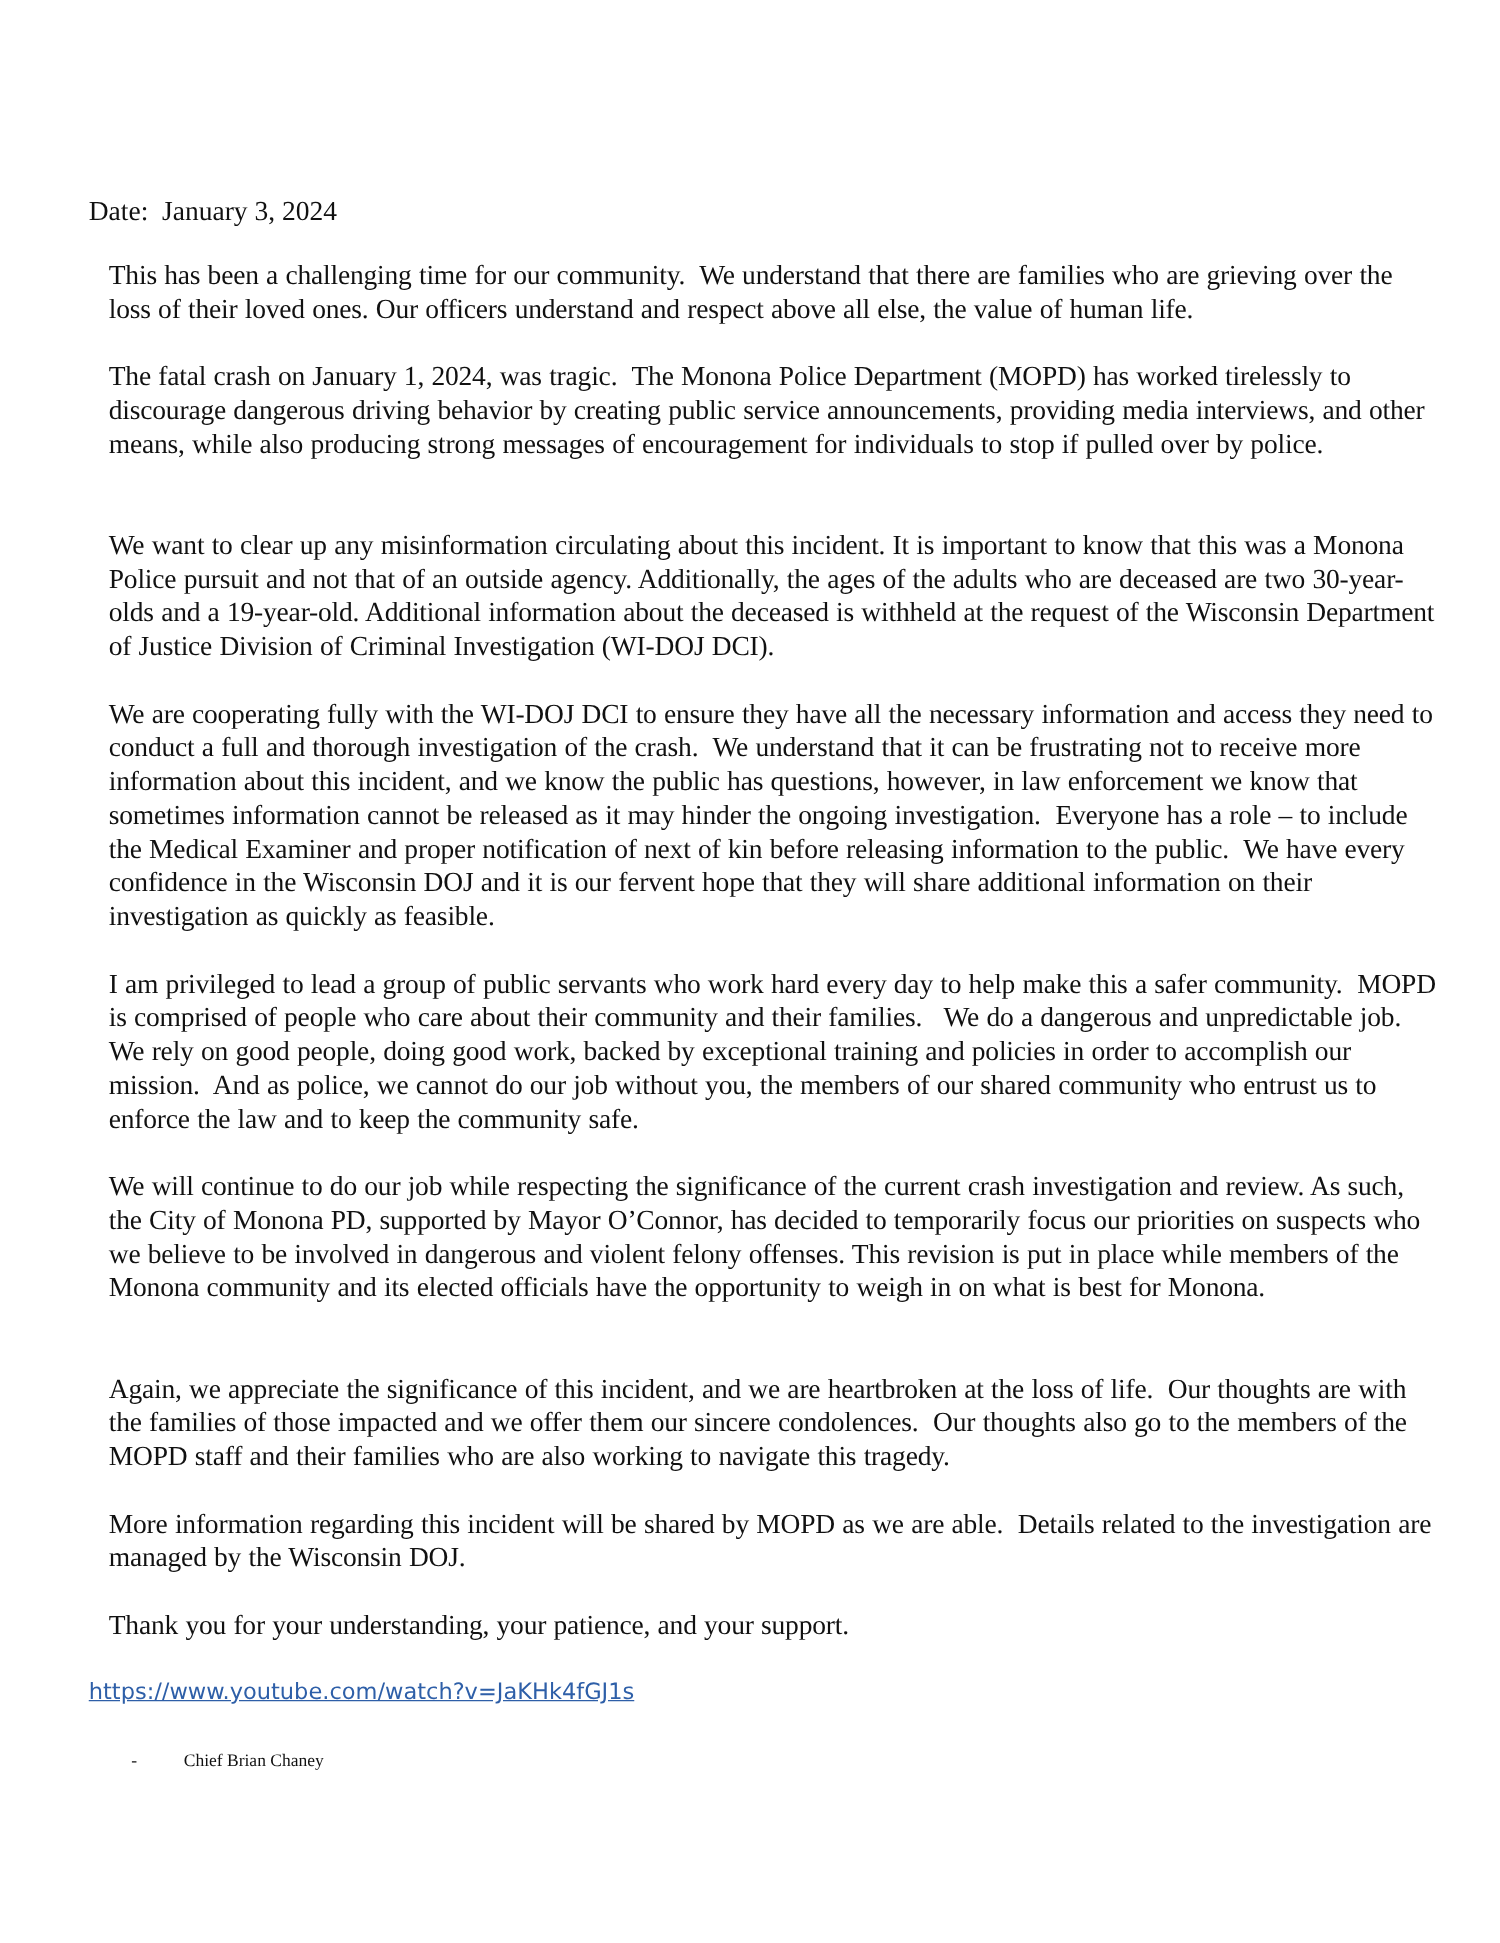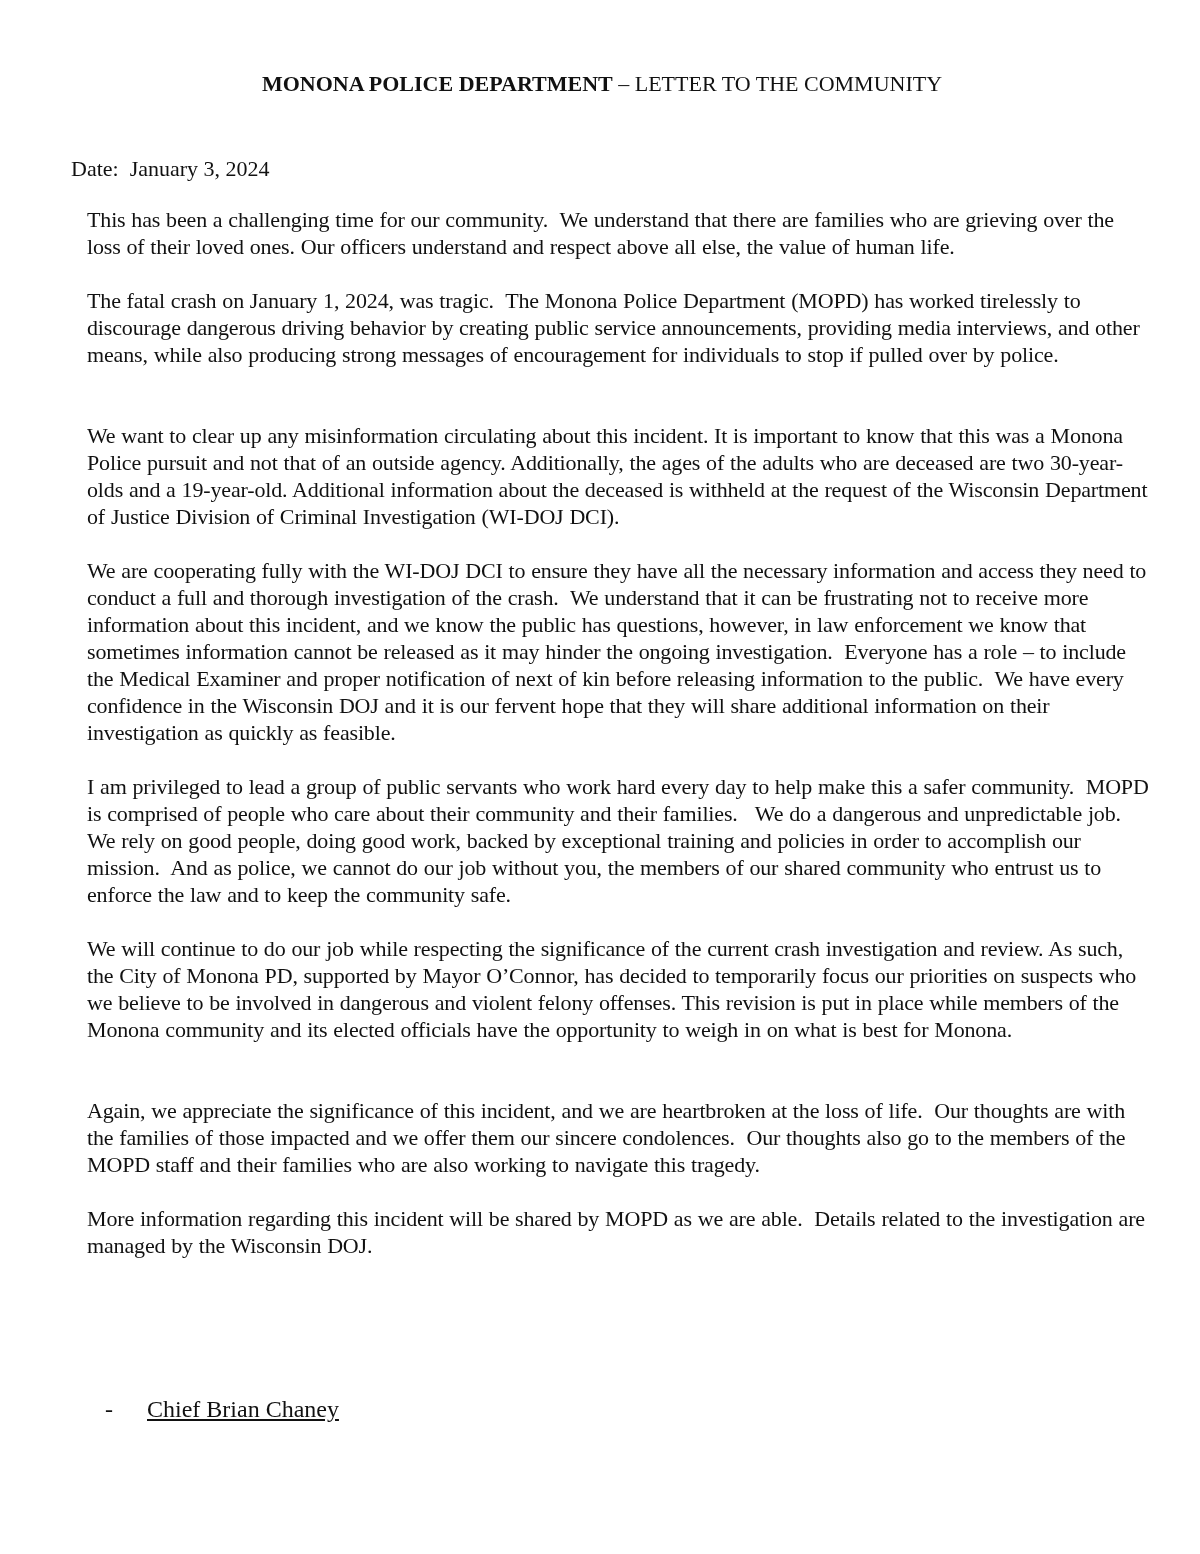--- a/index.html
+++ b/index.html
@@ -56,45 +56,45 @@
       font-family: "DejaVu Sans", "Liberation Sans", sans-serif;
       font-size: 18px;
       color: #2e5fa8;
       text-decoration: underline;
       text-decoration-color: #2e5fa8;
       cursor: pointer;
     }
     .signature {
       position: absolute;
       left: 34px;
-      font-size: 24px;
+      font-size: 14px;
       line-height: 27px;
-      text-decoration: underline;
     }
     .signature .dash {
       display: inline-block;
       width: 42px;
     }
   </style>
 </head>
 <body>
 
 <div class="page">
   <div class="header">
-    <div><span class="dept">MONONA POLICE DEPARTMENT</span><span> – LETTER TO THE COMMUNITY</span></div>
   </div>
 
   <div class="date-line">Date:  January 3, 2024</div>
 
   <p class="para" style="top:136px">This has been a challenging time for our community.  We understand that there are families who are grieving over the loss of their loved ones. Our officers understand and respect above all else, the value of human life.</p>
   <p class="para" style="top:217px">The fatal crash on January 1, 2024, was tragic.  The Monona Police Department (MOPD) has worked tirelessly to discourage dangerous driving behavior by creating public service announcements, providing media interviews, and other means, while also producing strong messages of encouragement for individuals to stop if pulled over by police.</p>
   <p class="para" style="top:352px">We want to clear up any misinformation circulating about this incident. It is important to know that this was a Monona Police pursuit and not that of an outside agency. Additionally, the ages of the adults who are deceased are two 30-year-olds and a 19-year-old. Additional information about the deceased is withheld at the request of the Wisconsin Department of Justice Division of Criminal Investigation (WI-DOJ DCI).</p>
   <p class="para" style="top:487px">We are cooperating fully with the WI-DOJ DCI to ensure they have all the necessary information and access they need to conduct a full and thorough investigation of the crash.  We understand that it can be frustrating not to receive more information about this incident, and we know the public has questions, however, in law enforcement we know that sometimes information cannot be released as it may hinder the ongoing investigation.  Everyone has a role – to include the Medical Examiner and proper notification of next of kin before releasing information to the public.  We have every confidence in the Wisconsin DOJ and it is our fervent hope that they will share additional information on their investigation as quickly as feasible.</p>
   <p class="para" style="top:703px">I am privileged to lead a group of public servants who work hard every day to help make this a safer community.  MOPD is comprised of people who care about their community and their families.   We do a dangerous and unpredictable job.  We rely on good people, doing good work, backed by exceptional training and policies in order to accomplish our mission.  And as police, we cannot do our job without you, the members of our shared community who entrust us to enforce the law and to keep the community safe.</p>
   <p class="para" style="top:865px">We will continue to do our job while respecting the significance of the current crash investigation and review. As such, the City of Monona PD, supported by Mayor O’Connor, has decided to temporarily focus our priorities on suspects who we believe to be involved in dangerous and violent felony offenses. This revision is put in place while members of the Monona community and its elected officials have the opportunity to weigh in on what is best for Monona.</p>
   <p class="para" style="top:1027px">Again, we appreciate the significance of this incident, and we are heartbroken at the loss of life.  Our thoughts are with the families of those impacted and we offer them our sincere condolences.  Our thoughts also go to the members of the MOPD staff and their families who are also working to navigate this tragedy.</p>
   <p class="para" style="top:1135px">More information regarding this incident will be shared by MOPD as we are able.  Details related to the investigation are managed by the Wisconsin DOJ.</p>
+  <p class="para" style="top:1216px">Thank you for your understanding, your patience, and your support.</p>
 
+  <a class="link" style="top:1273px">https://www.youtube.com/watch?v=JaKHk4fGJ1s</a>
 
   <div class="signature" style="top:1326px">
     <span class="dash">-</span><span>Chief Brian Chaney</span>
   </div>
 </div>
 
 </body></html>

